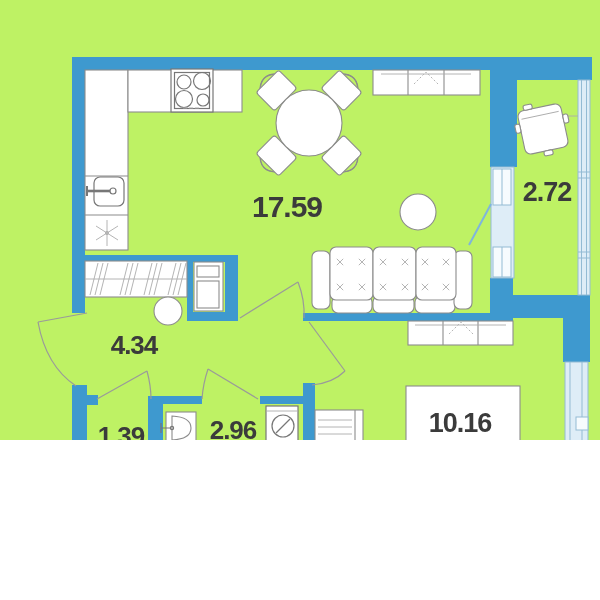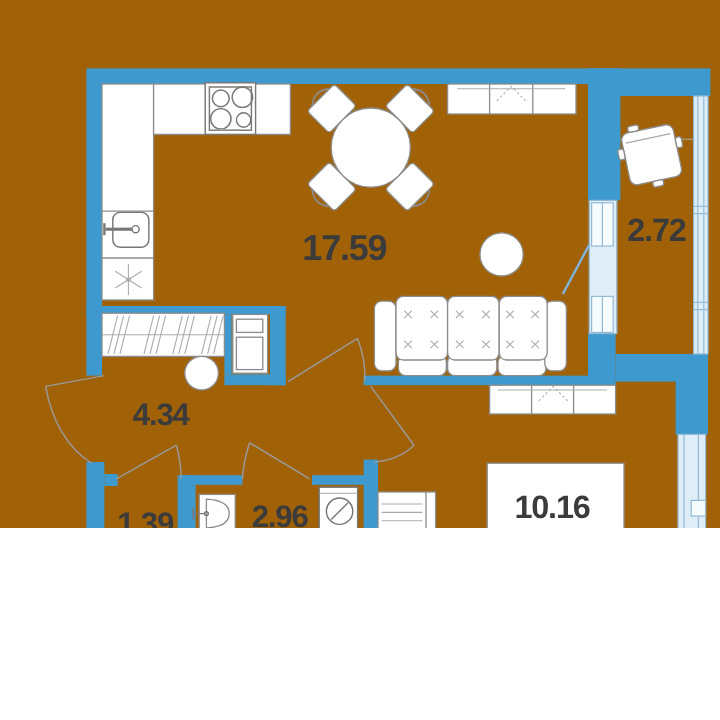--- a/index.html
+++ b/index.html
@@ -1,16 +1,16 @@
 <!DOCTYPE html>
 <html><head>
 <meta charset="utf-8">
 <style>
   html,body{margin:0;padding:0;background:#ffffff;}
-  .stage{width:600px;height:440px;position:relative;background:#a16207;overflow:hidden;}
+  .stage{width:600px;height:440px;position:relative;background:#bef264;overflow:hidden;}
   svg{display:block;}
   .wall{fill:#3E99CF;stroke:none;}
   .glz{fill:#DEEDF7;stroke:#93BBD4;stroke-width:1;}
   .glzline{stroke:#93BBD4;stroke-width:1;fill:none;}
   .glzbox{fill:#F6FBFE;stroke:#93BBD4;stroke-width:1;}
   .fur{stroke:#8C8C8C;stroke-width:1.1;fill:#ffffff;}
   .furn{stroke:#8C8C8C;stroke-width:1.1;fill:none;}
   .furlight{stroke:#ABABAB;stroke-width:0.9;fill:none;}
   .appl{stroke:#777777;stroke-width:1.2;fill:#ffffff;}
   .appln{stroke:#777777;stroke-width:1.2;fill:none;}

